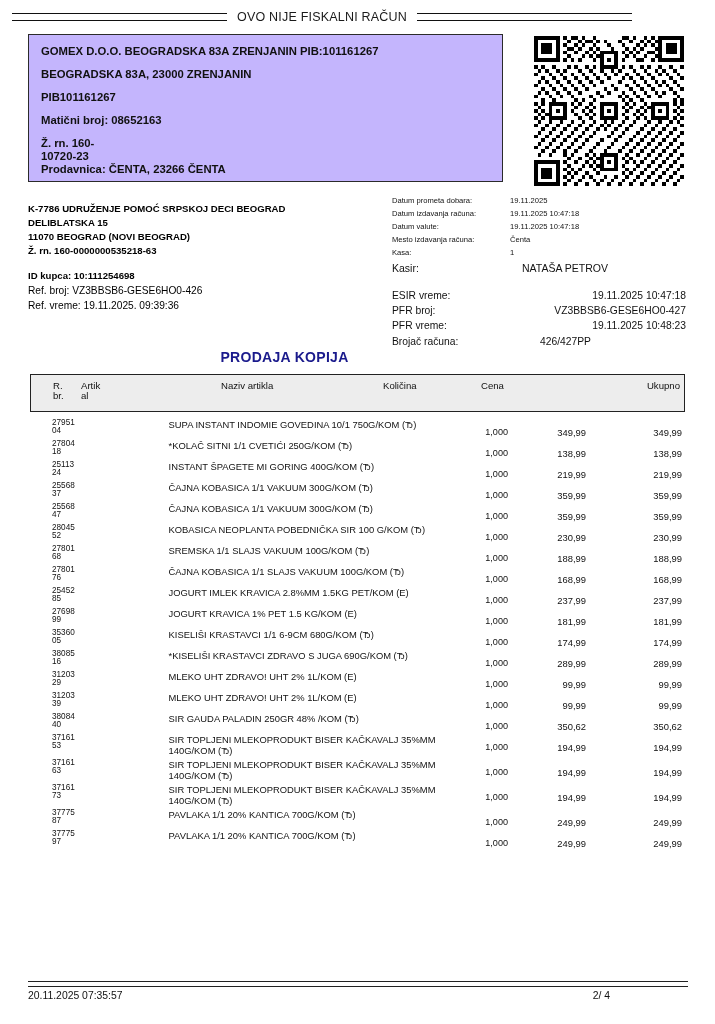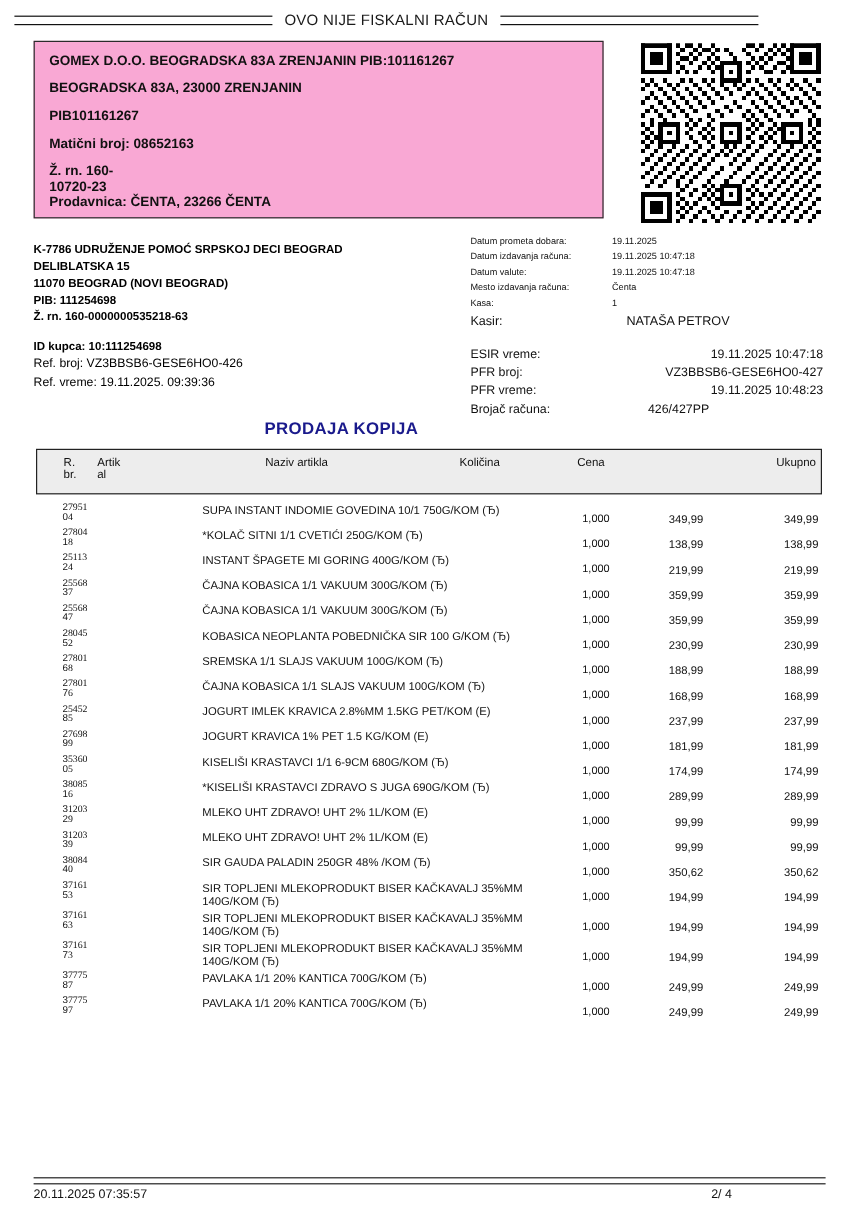--- a/index.html
+++ b/index.html
@@ -21,21 +21,21 @@
     flex:0 0 215px;height:6px;
     border-top:1.5px solid #111;border-bottom:1.5px solid #111;
   }
   .banner .btitle{
     font-size:12.5px;letter-spacing:.2px;white-space:nowrap;color:#1a1a1a;
   }
 
   
   .issuer-box{
     position:absolute;left:28px;top:34px;width:475px;height:148px;
-    background:#f9a8d4;border:1.5px solid #2b2b2b;
+    background:#c4b5fd;border:1.5px solid #2b2b2b;
     box-sizing:border-box;padding:10px 12px 6px 12px;
   }
   .issuer-box .ln{
     font-size:11.3px;font-weight:bold;color:#111;margin-bottom:10px;line-height:1.15;
   }
   .issuer-box .ln.tight{margin-bottom:0;}
   .issuer-box .ln.last{margin-bottom:0;}
 
   
   .qr{
@@ -85,21 +85,21 @@
   .th-cena{left:450px;top:6px;font-size:10.6px;}
   .th-uk{right:4px;top:6px;font-size:10.6px;padding-left:12px;}
 
   .tbody{padding-top:6px;}
   .trow{
     display:flex;align-items:flex-start;
     font-size:8.6px;color:#111;
     padding:1px 0 1px 0;
   }
   .td-rbr{flex:0 0 26px;text-align:left;padding-left:22px;font-size:8.2px;line-height:1.02;box-sizing:border-box;}
-  .td-art{flex:0 0 112px;font-size:8.2px;line-height:1.02;font-family:Liberation Serif, serif;}
+  .td-art{flex:0 0 112px;font-size:8.2px;line-height:1.02;}
   .td-naziv{flex:1 1 auto;font-size:9.4px;line-height:1.22;padding-right:10px;}
   .td-kol{flex:0 0 60px;text-align:right;font-size:9.1px;padding-top:8px;}
   .td-cena{flex:0 0 78px;text-align:right;font-size:9.4px;padding-top:8px;}
   .td-uk{flex:0 0 96px;text-align:right;font-size:9.4px;padding-top:8px;padding-right:3px;}
   .stack{display:block;}
   .stack span{display:block;}
 
   
   .foot-rule{
     position:absolute;left:28px;top:981px;width:660px;height:4px;
@@ -637,21 +637,20 @@
           <rect x="35" y="40" width="1" height="1"></rect>
           <rect x="38" y="40" width="1" height="1"></rect>
       </g>
     </svg>
   </div>
 
   <div class="buyer">
     <div class="b">K-7786 UDRUŽENJE POMOĆ SRPSKOJ DECI BEOGRAD</div>
     <div class="b">DELIBLATSKA 15</div>
     <div class="b">11070 BEOGRAD (NOVI BEOGRAD)</div>
-    <div class="b">PIB: 111254698</div>
     <div class="b">Ž. rn. 160-0000000535218-63</div>
     <div class="gap"></div>
     <div class="b">ID kupca: 10:111254698</div>
     <div class="n">Ref. broj: VZ3BBSB6-GESE6HO0-426</div>
     <div class="n">Ref. vreme: 19.11.2025. 09:39:36</div>
   </div>
 
   <div class="meta1">
     <div class="row">
       <span class="lbl">Datum prometa dobara:</span>

